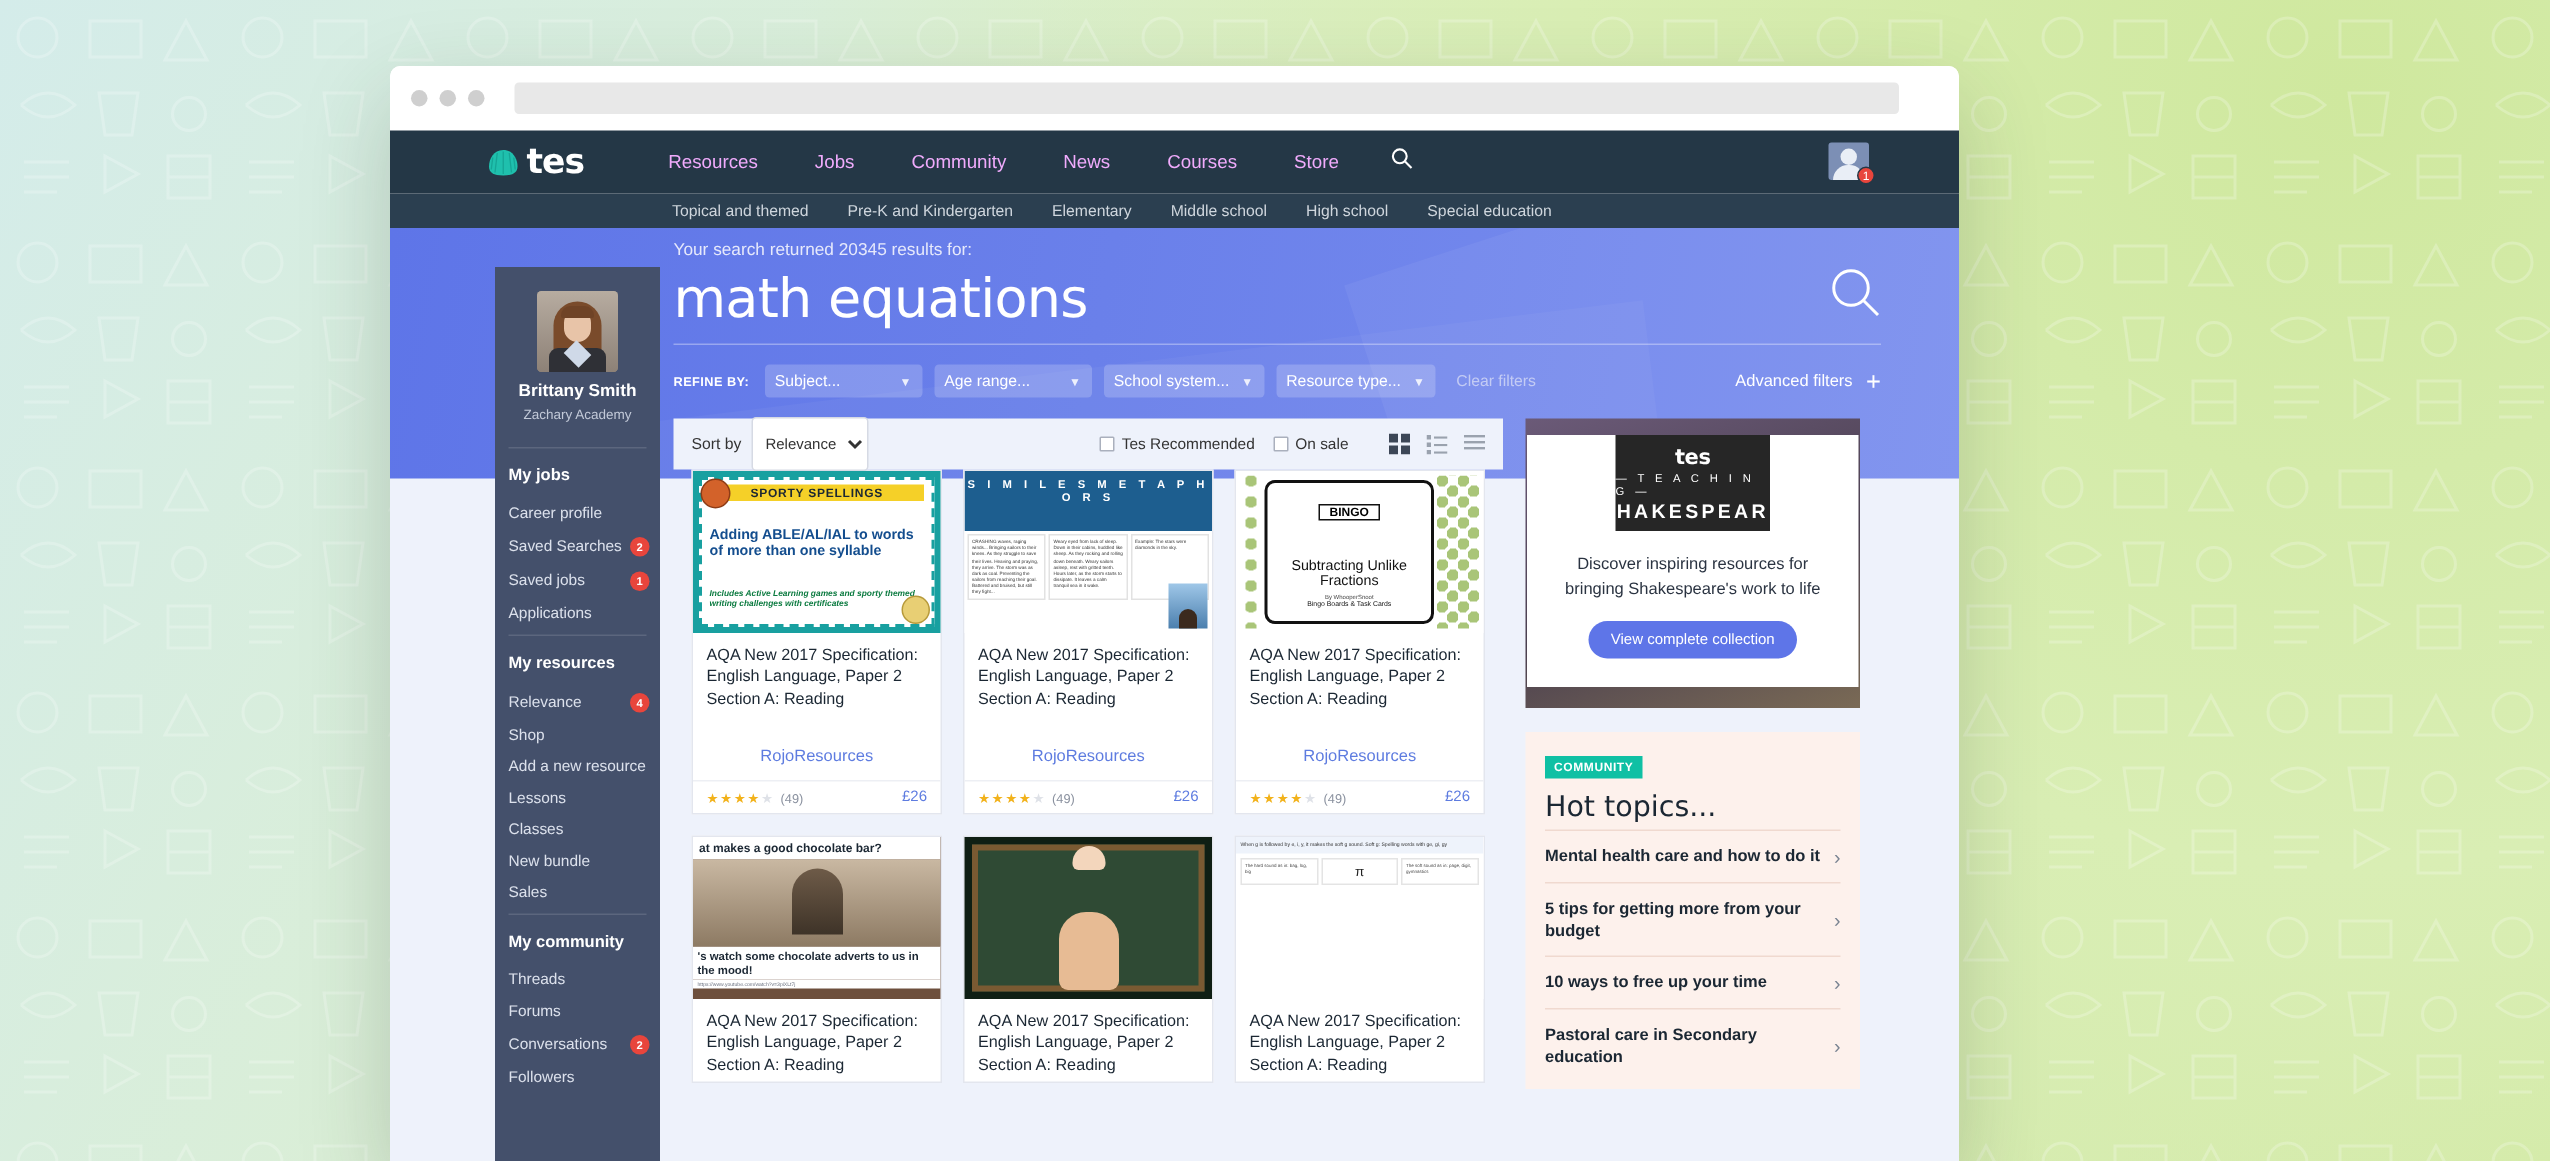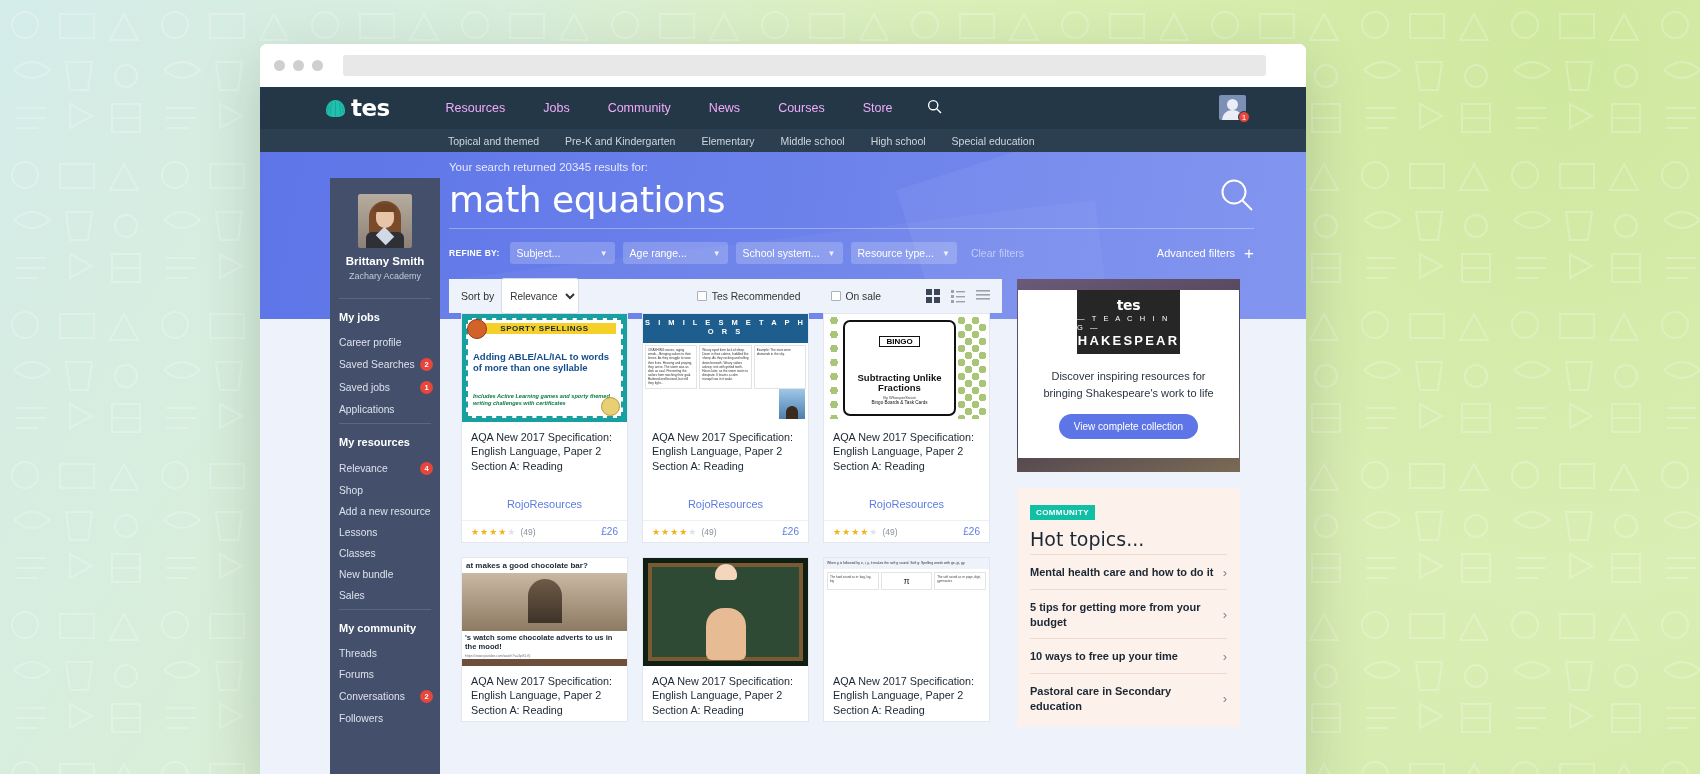--- a/index.html
+++ b/index.html
@@ -240,21 +240,21 @@
     text-align: center; padding: 1px 0; letter-spacing: .5px; }
   .t1 .b2 { color: #134d8e; font-weight: bold; font-size: 9.5px; line-height: 1.12; }
   .t1 .b3 { color: #0a7a3f; font-weight: bold; font-size: 5.6px; line-height: 1.25;
     font-style: italic; margin-top: 2px; }
   .t1 .ball { position: absolute; left: 5px; top: 5px; width: 20px; height: 20px;
     border-radius: 50%; background: #d3622a; border: 1px solid #8d3c16; }
   .t1 .coin { position: absolute; right: 7px; bottom: 6px; width: 19px; height: 19px;
     border-radius: 50%; background: #e8cf74; border: 1px solid #b79a3a; }
   .t2 { background: #fff; }
   .t2 .hdr { background: #1d5e8f; color: #fff; font-size: 7.5px; text-align: center;
-    letter-spacing: 3px; padding: 4px 0 7px; font-weight: bold; }
+    letter-spacing: 3px; padding: 4px 0 18px; font-weight: bold; }
   .t2 .cols { display: flex; gap: 2px; padding: 2px; }
   .t2 .c { flex: 1; font-size: 3.1px; line-height: 1.35; color: #333;
     border: 1px solid #e2e2e2; padding: 2px; overflow: hidden; }
   .t2 .pic { position: absolute; right: 3px; bottom: 3px; width: 26px; height: 30px;
     background: linear-gradient(#9fc7e8, #4b7fae); }
   .t2 .pic:after { content: ""; position: absolute; left: 7px; bottom: 0;
     width: 12px; height: 13px; border-radius: 6px 6px 0 0; background: #3b2a1e; }
   .t3 { background: #fff; padding: 3px; }
   .t3 .leafcol { position: absolute; right: 3px; top: 3px; bottom: 3px; width: 28px;
     background:
@@ -266,21 +266,21 @@
     background:
       radial-gradient(circle at 50% 25%, #a9c578 0 4px, transparent 4px),
       #fff;
     background-size: 14px 14px; }
   .t3 .frame { position: absolute; left: 19px; right: 33px; top: 6px; bottom: 6px;
     border: 2px solid #111; border-radius: 7px; background: #fff;
     display: flex; flex-direction: column; align-items: center; justify-content: center;
     gap: 2px; }
   .t3 .bingo { border: 1.5px solid #111; font-size: 8px; font-weight: bold;
     padding: 0 6px; }
-  .t3 .ttl { font-size: 9.5px; font-weight: bold; color: #111; line-height: 1.1;
+  .t3 .ttl { font-size: 9.5px; font-weight: normal; color: #111; line-height: 1.1;
     text-align: center; margin-top: 24px; }
   .t3 .by { font-size: 4px; color: #444; }
   .t3 .ft { font-size: 4.6px; color: #111; position: absolute; bottom: 9px; }
   .t4 { background: #6d4f3c; }
   .t4 .banner { background: #fff; color: #1b2733; font-size: 8px; font-weight: bold;
     padding: 3px 4px; }
   .t4 .room { height: 58px; background: linear-gradient(#c9b8a2, #8d7a63);
     position: relative; }
   .t4 .arch { position: absolute; left: 50%; transform: translateX(-50%); top: 6px;
     width: 34px; height: 44px; border-radius: 17px 17px 0 0;
@@ -547,21 +547,21 @@
     </div>
 
     <div id="content">
 
       <div id="results-col">
         <div id="sortbar">
           <span class="lbl">Sort by</span>
           <select id="sort-select">
             <option>Relevance</option>
           </select>
-          <div style="margin-left:auto; display:flex; align-items:center; gap:30px;">
+          <div style="margin-left:auto; display:flex; align-items:center; gap:12px;">
             <label class="chk">
               <span class="box"></span>
               <span>Tes Recommended</span>
             </label>
             <label class="chk">
               <span class="box"></span>
               <span>On sale</span>
             </label>
             <div id="view-toggles">
               <span class="vt">

